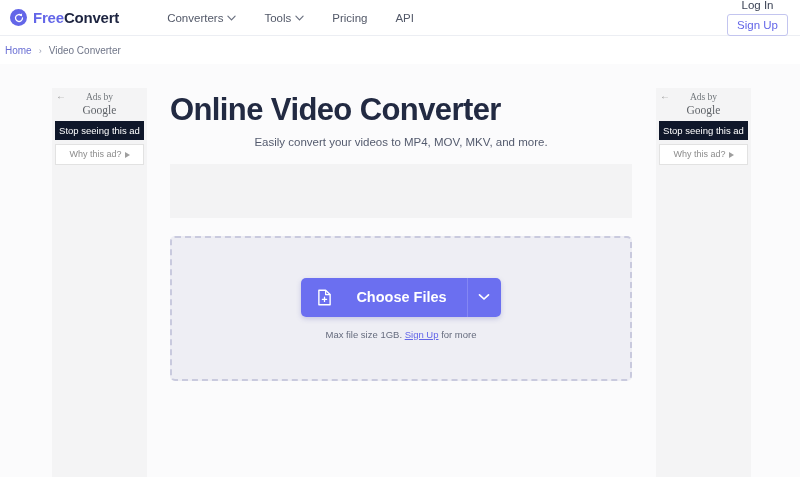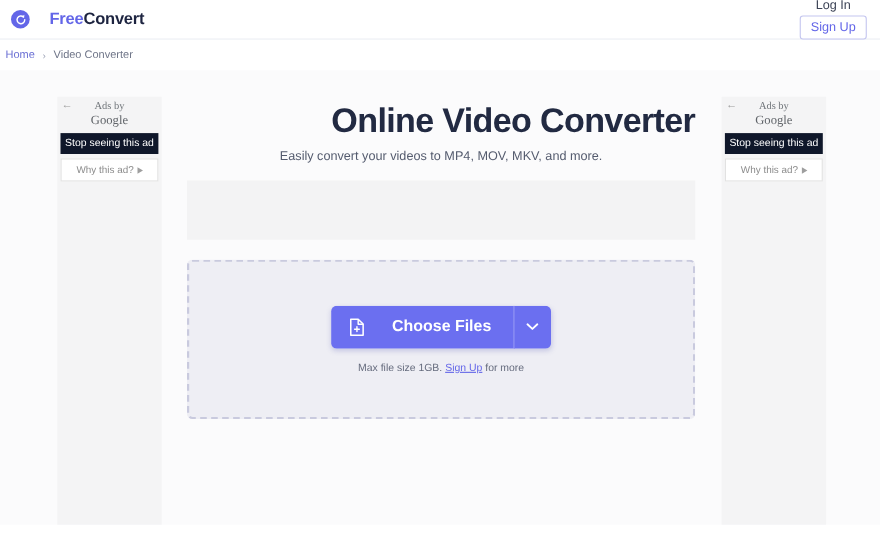--- a/index.html
+++ b/index.html
@@ -12,21 +12,21 @@
 
   
   .header {
     position: absolute; top: 0; left: 0;
     width: 800px; height: 36px;
     background: #ffffff;
     border-bottom: 1px solid #eceef3;
     display: flex; align-items: center;
   }
   .logo-wrap {
-    display: flex; align-items: center; gap: 18px;
+    display: flex; align-items: center; gap: 6px;
     margin-left: 10px;
   }
   .logo-mark {
     width: 17px; height: 17px; border-radius: 50%;
     background: #6366e8;
     display: flex; align-items: center; justify-content: center;
     flex: none;
   }
   .logo-mark svg { display: block; }
   .logo-text { font-size: 15px; letter-spacing: -0.2px; white-space: nowrap; }
@@ -126,21 +126,21 @@
     border-bottom: 3.5px solid transparent;
   }
 
   
   .main-col {
     position: absolute; top: 0; left: 170px;
     width: 462px;
   }
   .title {
     margin-top: 28px;
-    text-align: right;
+    text-align: left;
     font-size: 31px; font-weight: 700;
     color: #222a42; letter-spacing: -0.6px;
     line-height: 36px;
   }
   .subtitle {
     margin-top: 8px;
     text-align: center;
     font-size: 11.5px; color: #545b6e;
   }
   .banner-slot {
@@ -197,20 +197,44 @@
       <svg width="12" height="12" viewBox="0 0 24 24">
         <path d="M19 12a7 7 0 1 1-2.1-5" fill="none" stroke="#ffffff" stroke-width="2.6" stroke-linecap="round"></path>
         <path d="M18.4 2.6 L17.6 7.6 L12.6 7.0 Z" fill="#ffffff"></path>
       </svg>
     </span>
     <span class="logo-text">
       <span class="logo-free">Free</span><span class="logo-convert">Convert</span>
     </span>
   </div>
 
+  <nav class="nav">
+    <div class="nav-item">
+      <span>Converters</span>
+      <span class="chev">
+        <svg width="9" height="6" viewBox="0 0 10 6">
+            <path d="M1 1 L5 5 L9 1" fill="none" stroke="#6b7180" stroke-width="1.3" stroke-linecap="round"></path>
+          </svg>
+      </span>
+    </div>
+    <div class="nav-item">
+      <span>Tools</span>
+      <span class="chev">
+        <svg width="9" height="6" viewBox="0 0 10 6">
+            <path d="M1 1 L5 5 L9 1" fill="none" stroke="#6b7180" stroke-width="1.3" stroke-linecap="round"></path>
+          </svg>
+      </span>
+    </div>
+    <div class="nav-item">
+      <span>Pricing</span>
+    </div>
+    <div class="nav-item">
+      <span>API</span>
+    </div>
+  </nav>
 
   <div class="header-right">
     <div class="login-link">Log In</div>
     <div class="signup-btn">Sign Up</div>
   </div>
 </div>
 
 <div class="breadcrumb">
   <span class="crumb-link">Home</span>
   <span class="crumb-sep">›</span>

